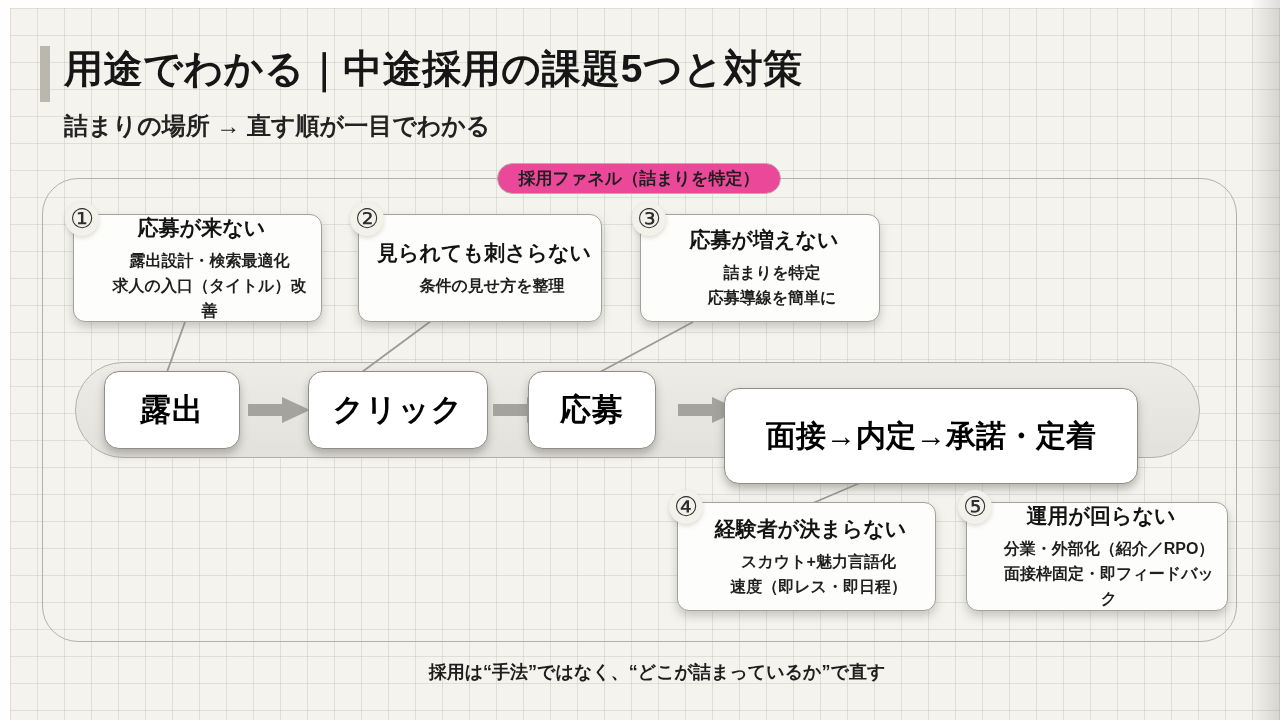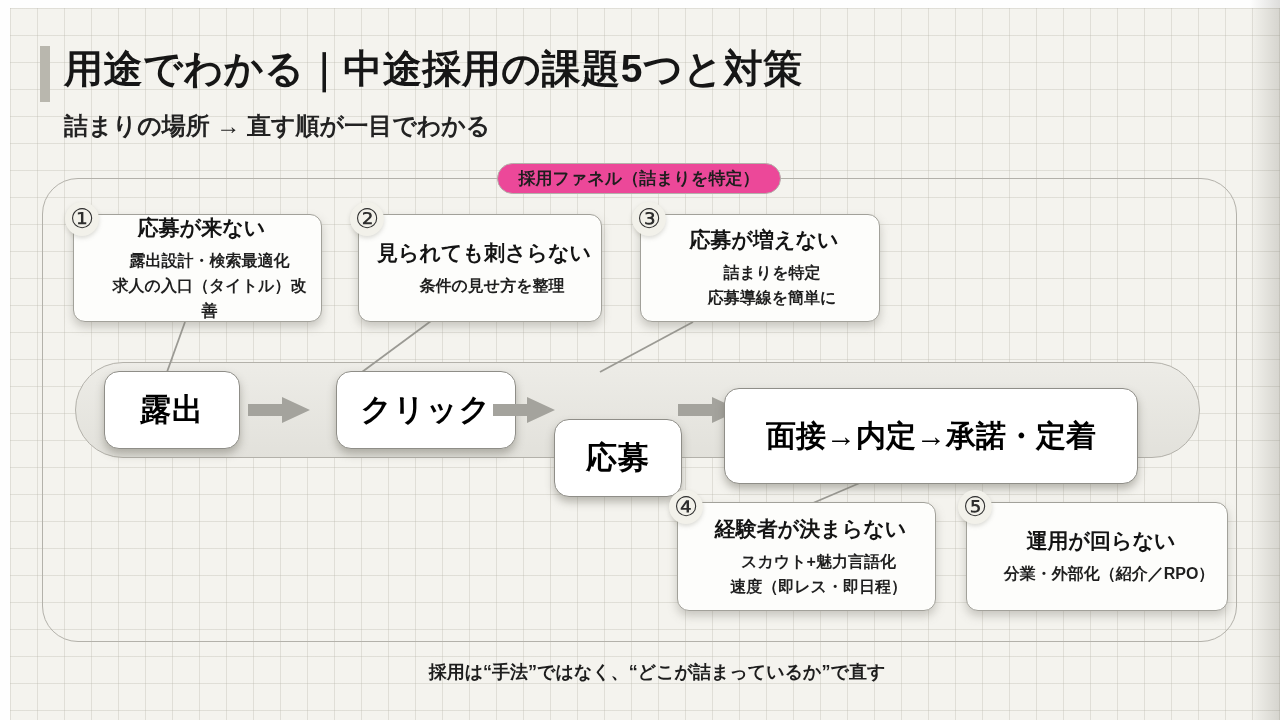--- a/index.html
+++ b/index.html
@@ -82,22 +82,22 @@
     border:1.5px solid #b3b1aa; border-radius:48px;
   }
   .funnel-step {
     position:absolute; top:371px; height:78px; z-index:3;
     background:#ffffff; border:1.6px solid #8f8e88; border-radius:15px;
     box-shadow:0 5px 9px rgba(108,106,96,0.45);
     display:flex; align-items:center; justify-content:center;
     font-size:31px; font-weight:800; color:#000000; letter-spacing:1px;
   }
   .funnel-step-1 { left:104px; width:136px; }
-  .funnel-step-2 { left:308px; width:180px;margin-left:28px; }
-  .funnel-step-3 { left:554px; width:128px;margin-top:48px; }
+  .funnel-step-2 { left:308px; width:180px; }
+  .funnel-step-3 { left:528px; width:128px; }
   .funnel-step-4 { left:724px; top:388px; width:414px; height:96px; font-size:30px; letter-spacing:0; }
   .step-arrow { position:absolute; top:396px; width:62px; height:28px; z-index:3; }
   .step-arrow-1 { left:248px; }
   .step-arrow-2 { left:493px; }
   .step-arrow-3 { left:678px; }
 
   
   .footer-note {
     position:absolute; left:0; top:660px; width:1280px; z-index:2;
     text-align:center; font-size:18px; font-weight:700; color:#1d1d1d;padding-left:34px;
@@ -164,15 +164,16 @@
   <span class="issue-badge">④</span>
   <div class="issue-title">経験者が決まらない</div>
   <div class="issue-line">スカウト+魅力言語化</div>
   <div class="issue-line">速度（即レス・即日程）</div>
 </div>
 
 <div class="issue-box issue-box-5">
   <span class="issue-badge">⑤</span>
   <div class="issue-title">運用が回らない</div>
   <div class="issue-line">分業・外部化（紹介／RPO）</div>
+  <div class="issue-line">面接枠固定・即フィードバック</div>
 </div>
 
 <div class="footer-note">採用は“手法”ではなく、“どこが詰まっているか”で直す</div>
 
 </body></html>

